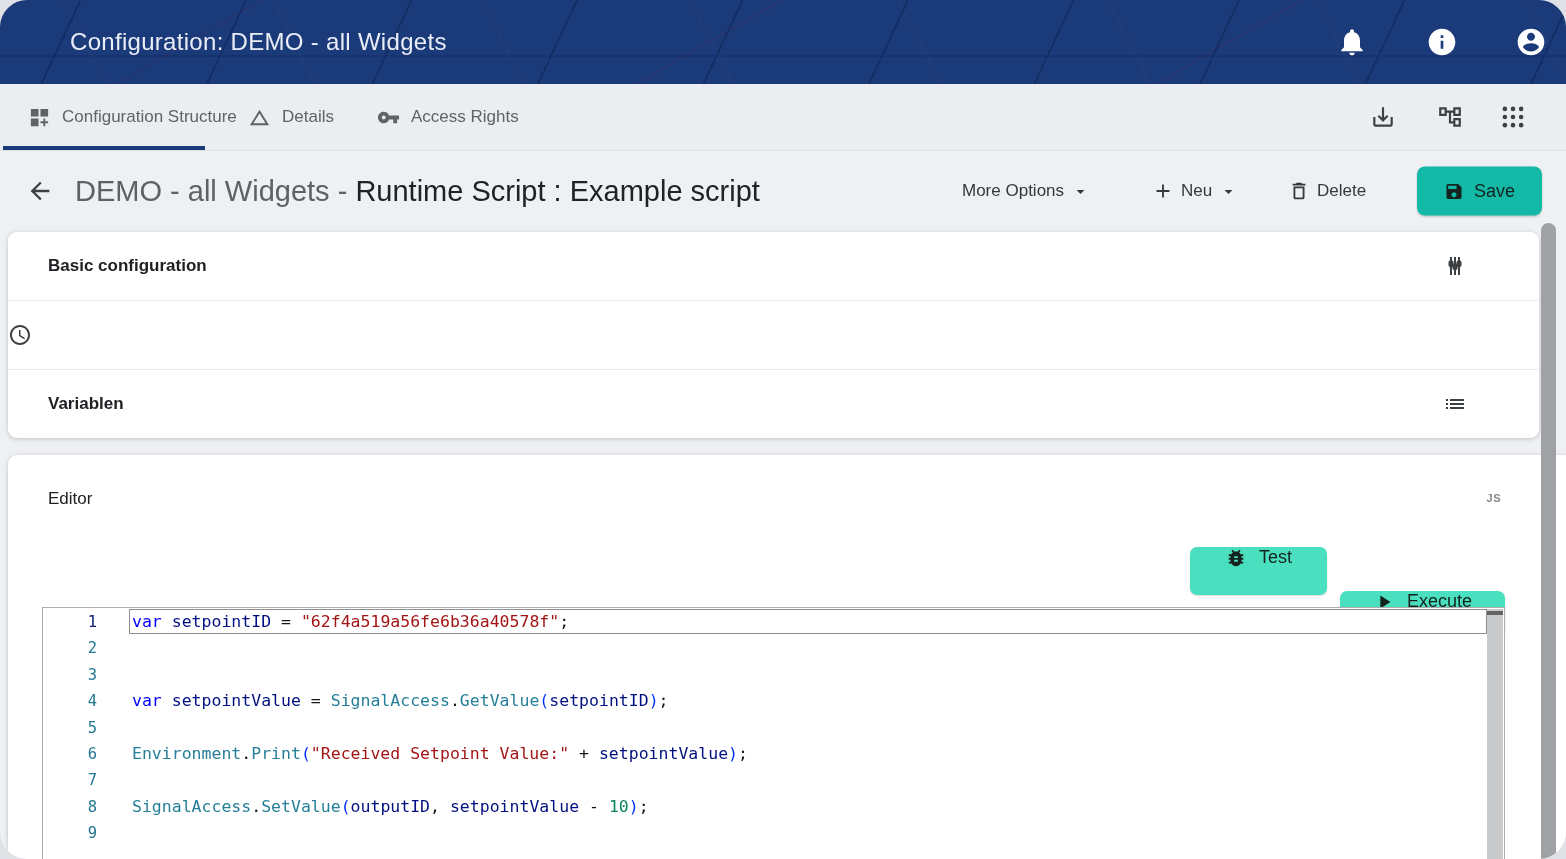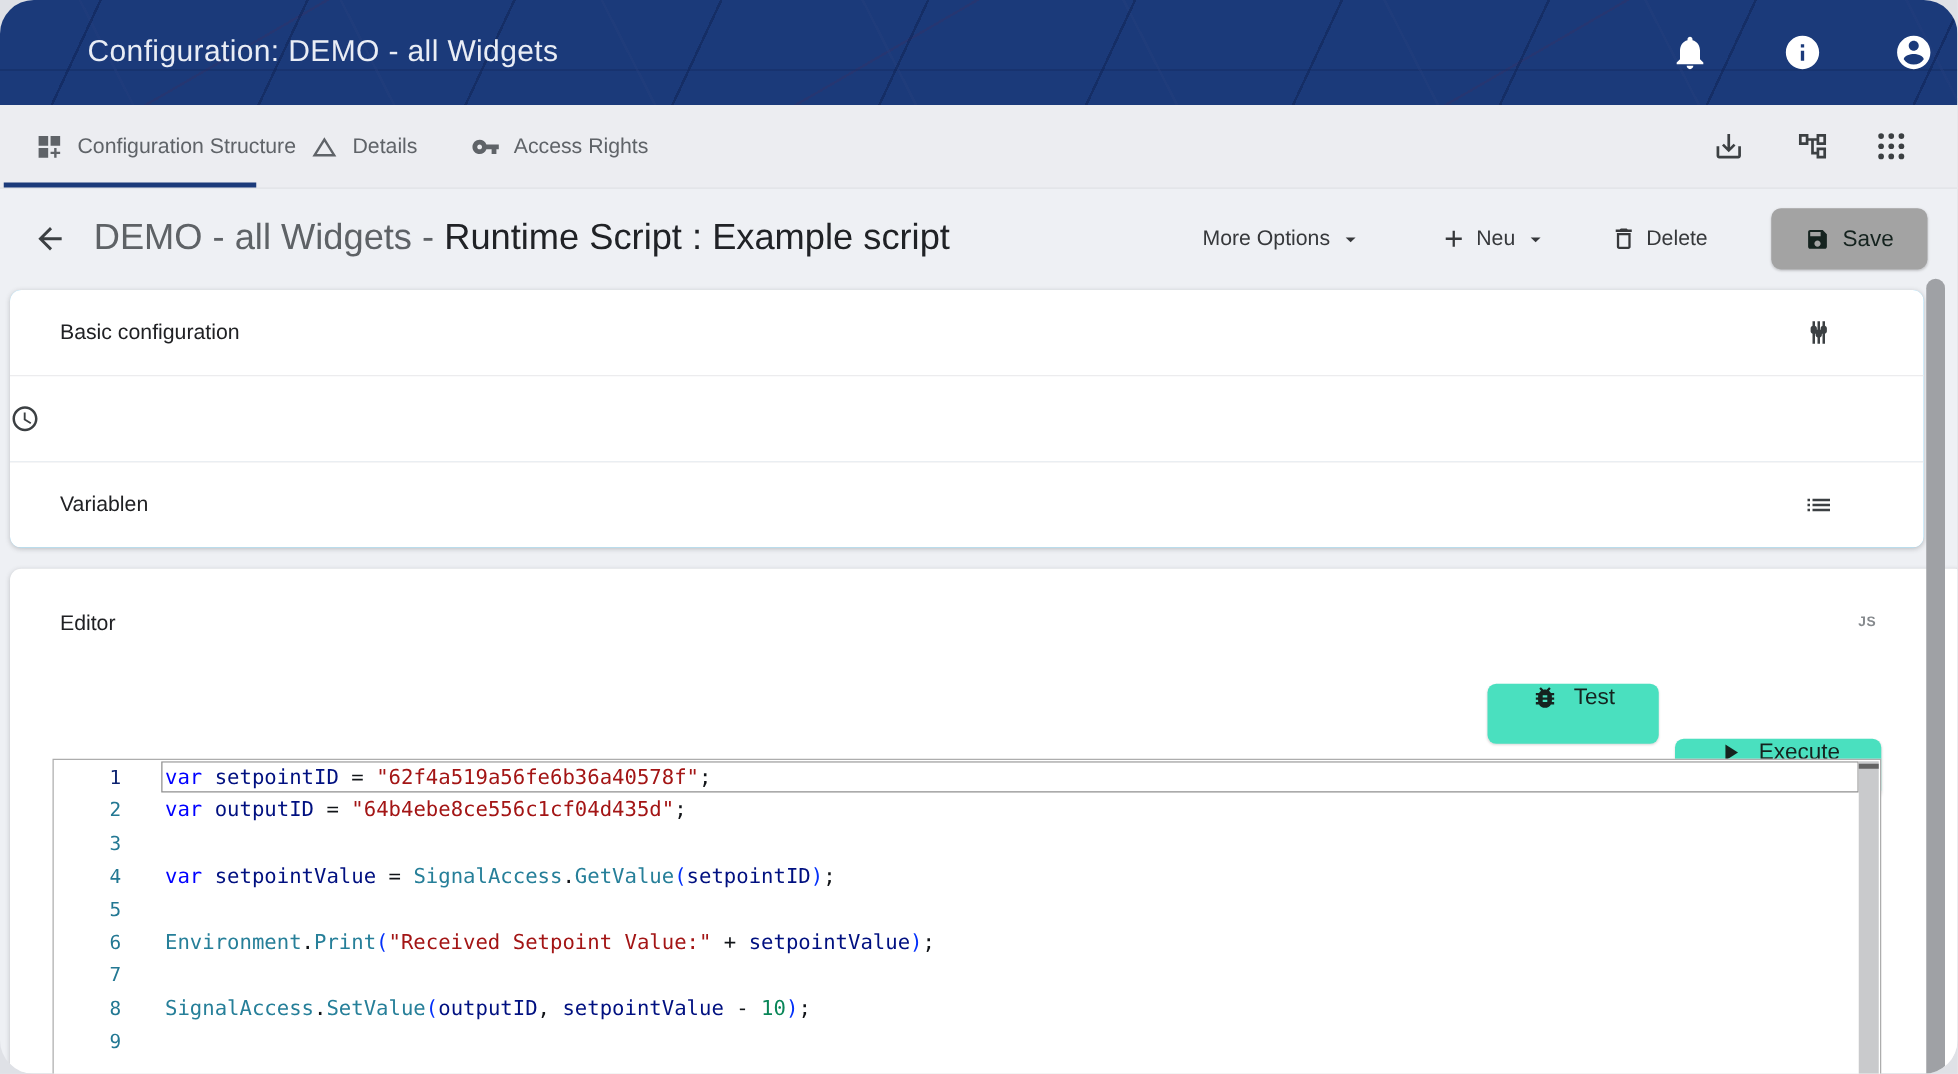--- a/index.html
+++ b/index.html
@@ -36,30 +36,30 @@
   .back-btn{position:absolute;left:26px;top:50%;transform:translateY(-50%);width:28px;height:28px;cursor:pointer;}
   .back-btn svg{width:100%;height:100%;fill:#3c4043;}
   .page-title{position:absolute;left:75px;top:50%;transform:translateY(-50%);font-size:29px;white-space:nowrap;}
   .page-title .prefix{color:#5e6266;}
   .page-title .main{color:#202226;}
   .tool-group{position:absolute;top:50%;transform:translateY(-50%);display:flex;align-items:center;gap:7px;cursor:pointer;color:#36383b;font-size:17px;white-space:nowrap;}
   .tool-group svg{fill:#36383b;}
   .caret{width:19px;height:19px;}
   .save-btn{
     position:absolute;left:1417px;top:50%;transform:translateY(-50%);
-    width:125px;height:49px;background:#a3a3a3;border-radius:8px;
+    width:125px;height:49px;background:#14b8a6;border-radius:8px;
     display:flex;align-items:center;justify-content:center;gap:10px;
     cursor:pointer;box-shadow:0 1px 2px rgba(0,0,0,.18);
     color:#15231f;font-size:18px;
   }
   .save-btn svg{width:20px;height:20px;fill:#15231f;}
   
   .sections-card{
-    position:absolute;left:8px;top:232px;width:1531px;background:#7dd3fc;border-radius:9px;
-    box-shadow:0 1px 4px rgba(60,64,67,.28);overflow:hidden;
+    position:absolute;left:8px;top:232px;width:1531px;background:#fef9c3;border-radius:9px;
+    box-shadow:0 1px 4px rgba(60,64,67,.28);overflow:hidden;font-weight:bold;
   }
   .section-row{height:68px;display:flex;align-items:center;cursor:pointer;background:#fff;}
   .section-row + .section-row{border-top:1px solid #ececee;}
   .section-label{margin-left:40px;font-size:17px;color:#202124;flex:1;}
   .section-icon{width:24px;height:24px;margin-right:72px;}
   .section-icon svg{width:100%;height:100%;fill:#3c4043;}
   
   .editor-card{
     position:absolute;left:8px;top:455px;width:1531px;height:404px;background:#fff;
     border-radius:9px 9px 0 0;box-shadow:0 1px 4px rgba(60,64,67,.28);padding-left:34px;
@@ -260,21 +260,21 @@
     <div class="action-btn execute-btn">
       <svg viewBox="0 0 24 24">
           <path d="M8 5v14l11-7z"></path>
         </svg>
       <span>Execute</span>
     </div>
 
     <div class="code-editor">
       <div class="code-area">
           <div class="code-row active"><div class="gutter">1</div><div class="code-text"><span class="tk-kw">var</span><span class="tk-pl"> </span><span class="tk-vr">setpointID</span><span class="tk-pl"> = </span><span class="tk-str">"62f4a519a56fe6b36a40578f"</span><span class="tk-pl">;</span></div></div>
-          <div class="code-row"><div class="gutter">2</div><div class="code-text"><span class="tk-kw">var</span><span class="tk-pl"> </span><span class="tk-vr">outputID</span><span class="tk-pl"> = </span><span class="tk-str">"64b4ebe8ce556c1cf04d435d"</span><span class="tk-pl">;</span></div></div>
+          <div class="code-row"><div class="gutter">2</div></div>
           <div class="code-row"><div class="gutter">3</div><div class="code-text"></div></div>
           <div class="code-row"><div class="gutter">4</div><div class="code-text"><span class="tk-kw">var</span><span class="tk-pl"> </span><span class="tk-vr">setpointValue</span><span class="tk-pl"> = </span><span class="tk-cls">SignalAccess</span><span class="tk-pl">.</span><span class="tk-cls">GetValue</span><span class="tk-par">(</span><span class="tk-vr">setpointID</span><span class="tk-par">)</span><span class="tk-pl">;</span></div></div>
           <div class="code-row"><div class="gutter">5</div><div class="code-text"></div></div>
           <div class="code-row"><div class="gutter">6</div><div class="code-text"><span class="tk-cls">Environment</span><span class="tk-pl">.</span><span class="tk-cls">Print</span><span class="tk-par">(</span><span class="tk-str">"Received Setpoint Value:"</span><span class="tk-pl"> + </span><span class="tk-vr">setpointValue</span><span class="tk-par">)</span><span class="tk-pl">;</span></div></div>
           <div class="code-row"><div class="gutter">7</div><div class="code-text"></div></div>
           <div class="code-row"><div class="gutter">8</div><div class="code-text"><span class="tk-cls">SignalAccess</span><span class="tk-pl">.</span><span class="tk-cls">SetValue</span><span class="tk-par">(</span><span class="tk-vr">outputID</span><span class="tk-pl">, </span><span class="tk-vr">setpointValue</span><span class="tk-pl"> - </span><span class="tk-num">10</span><span class="tk-par">)</span><span class="tk-pl">;</span></div></div>
           <div class="code-row"><div class="gutter">9</div><div class="code-text"></div></div>
         </div>
       <div class="editor-vscroll">
         <div class="cursor-marker"></div>

